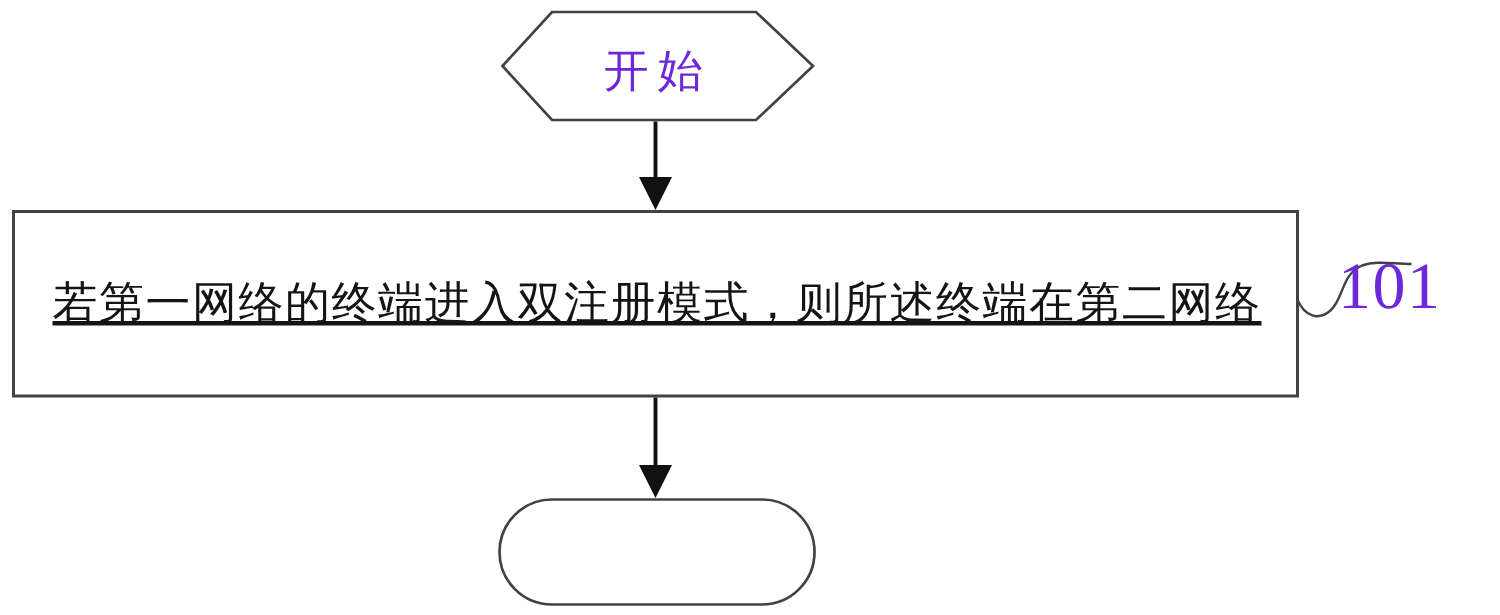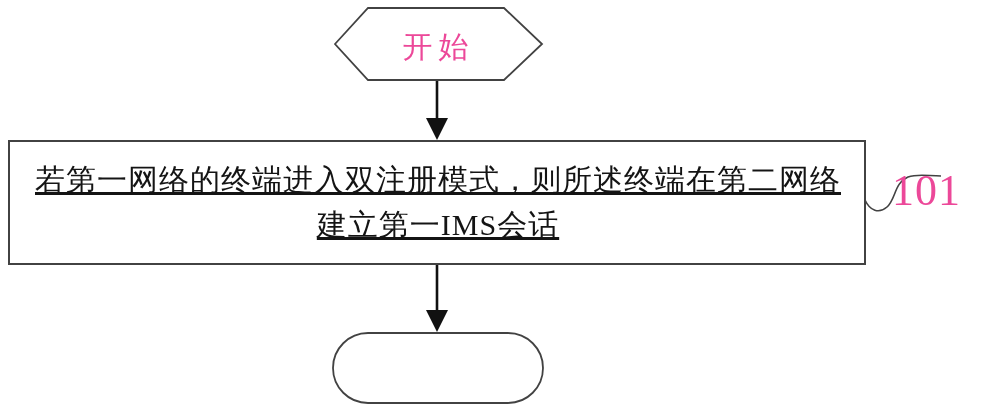--- a/index.html
+++ b/index.html
@@ -18,21 +18,21 @@
   }
   svg.diagram-layer {
     position: absolute;
     left: 0;
     top: 0;
     width: 1000px;
     height: 410px;
   }
   .label {
     position: absolute;
-    color: #ec4899;
+    color: #6d28d9;
     font-family: "Liberation Serif", "DejaVu Serif", serif;
     -webkit-font-smoothing: antialiased;
   }
   .terminator-label {
     font-size: 30px;
     letter-spacing: 6px;
     text-align: center;
     white-space: nowrap;
   }
   .start-label {
@@ -92,19 +92,18 @@
       <polygon points="426,310 448,310 437,332" fill="#111111"></polygon>
     </g>
 
     <rect x="333" y="333" width="210" height="70" rx="35" ry="35" fill="none" stroke="#424242" stroke-width="1.8"></rect>
   </svg>
 
   <div class="label terminator-label start-label">开始</div>
 
   <div class="process-text">
     <div>若第一网络的终端进入双注册模式，则所述终端在第二网络</div>
-    <div>建立第一IMS会话</div>
   </div>
 
   <div class="label ref-label">101</div>
 
 
 </div>
 
 </body></html>

